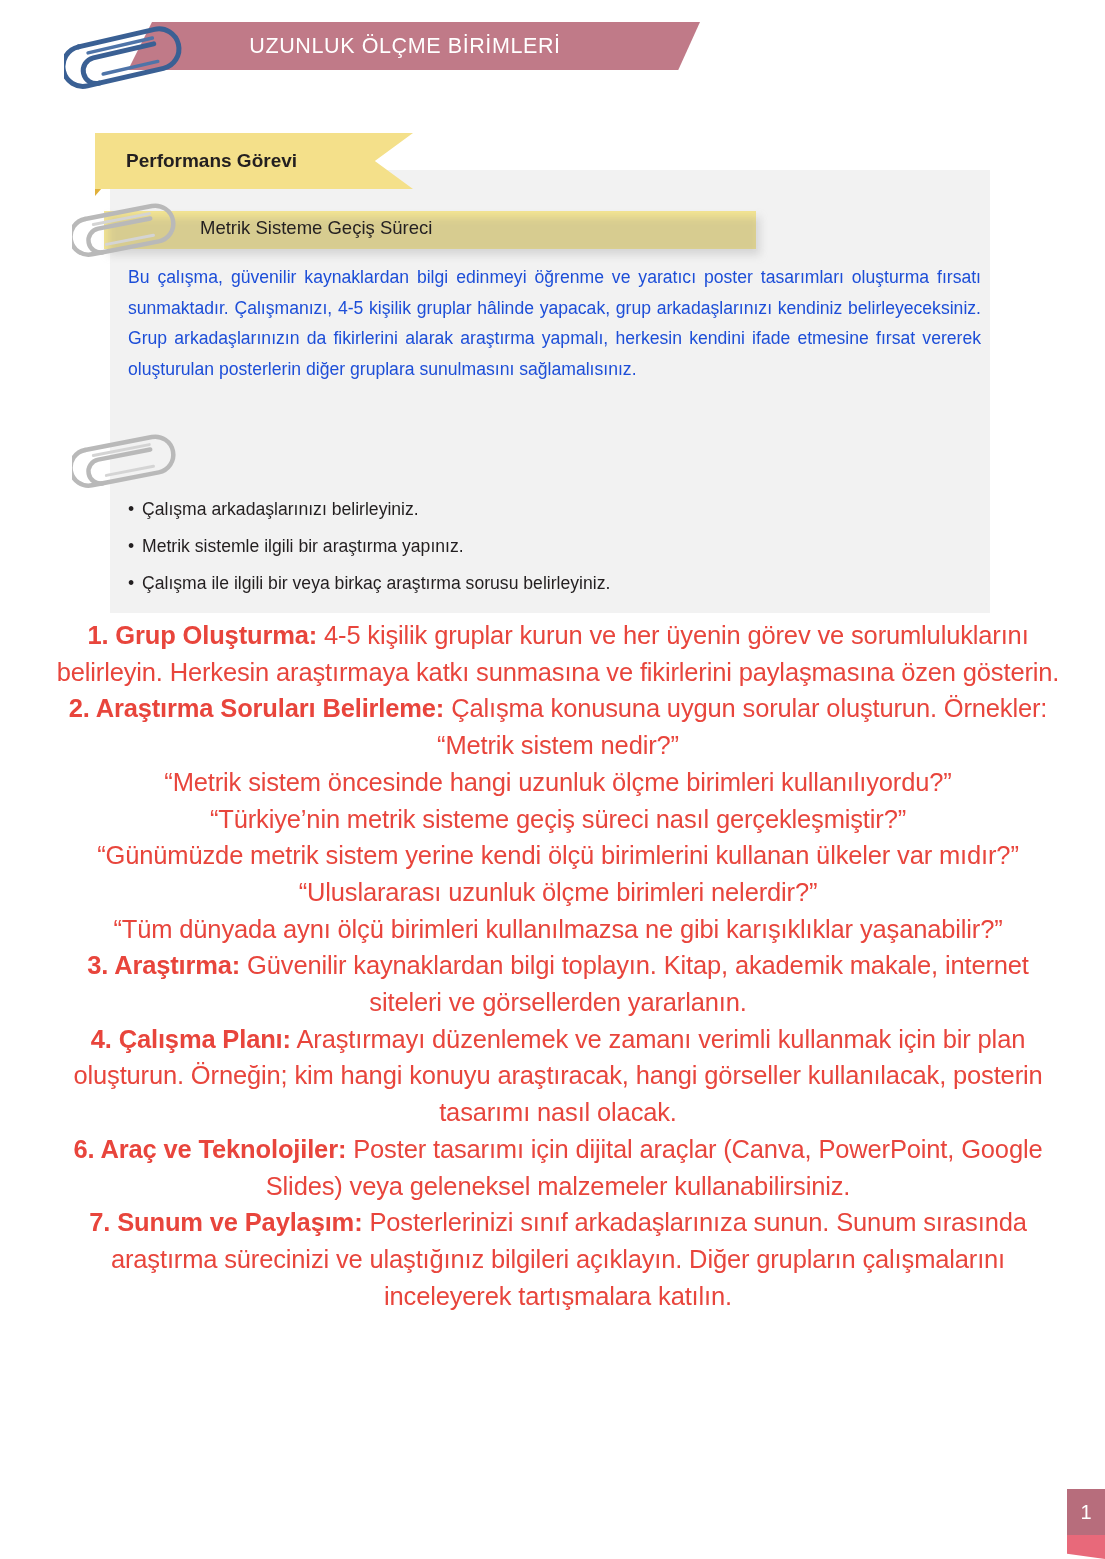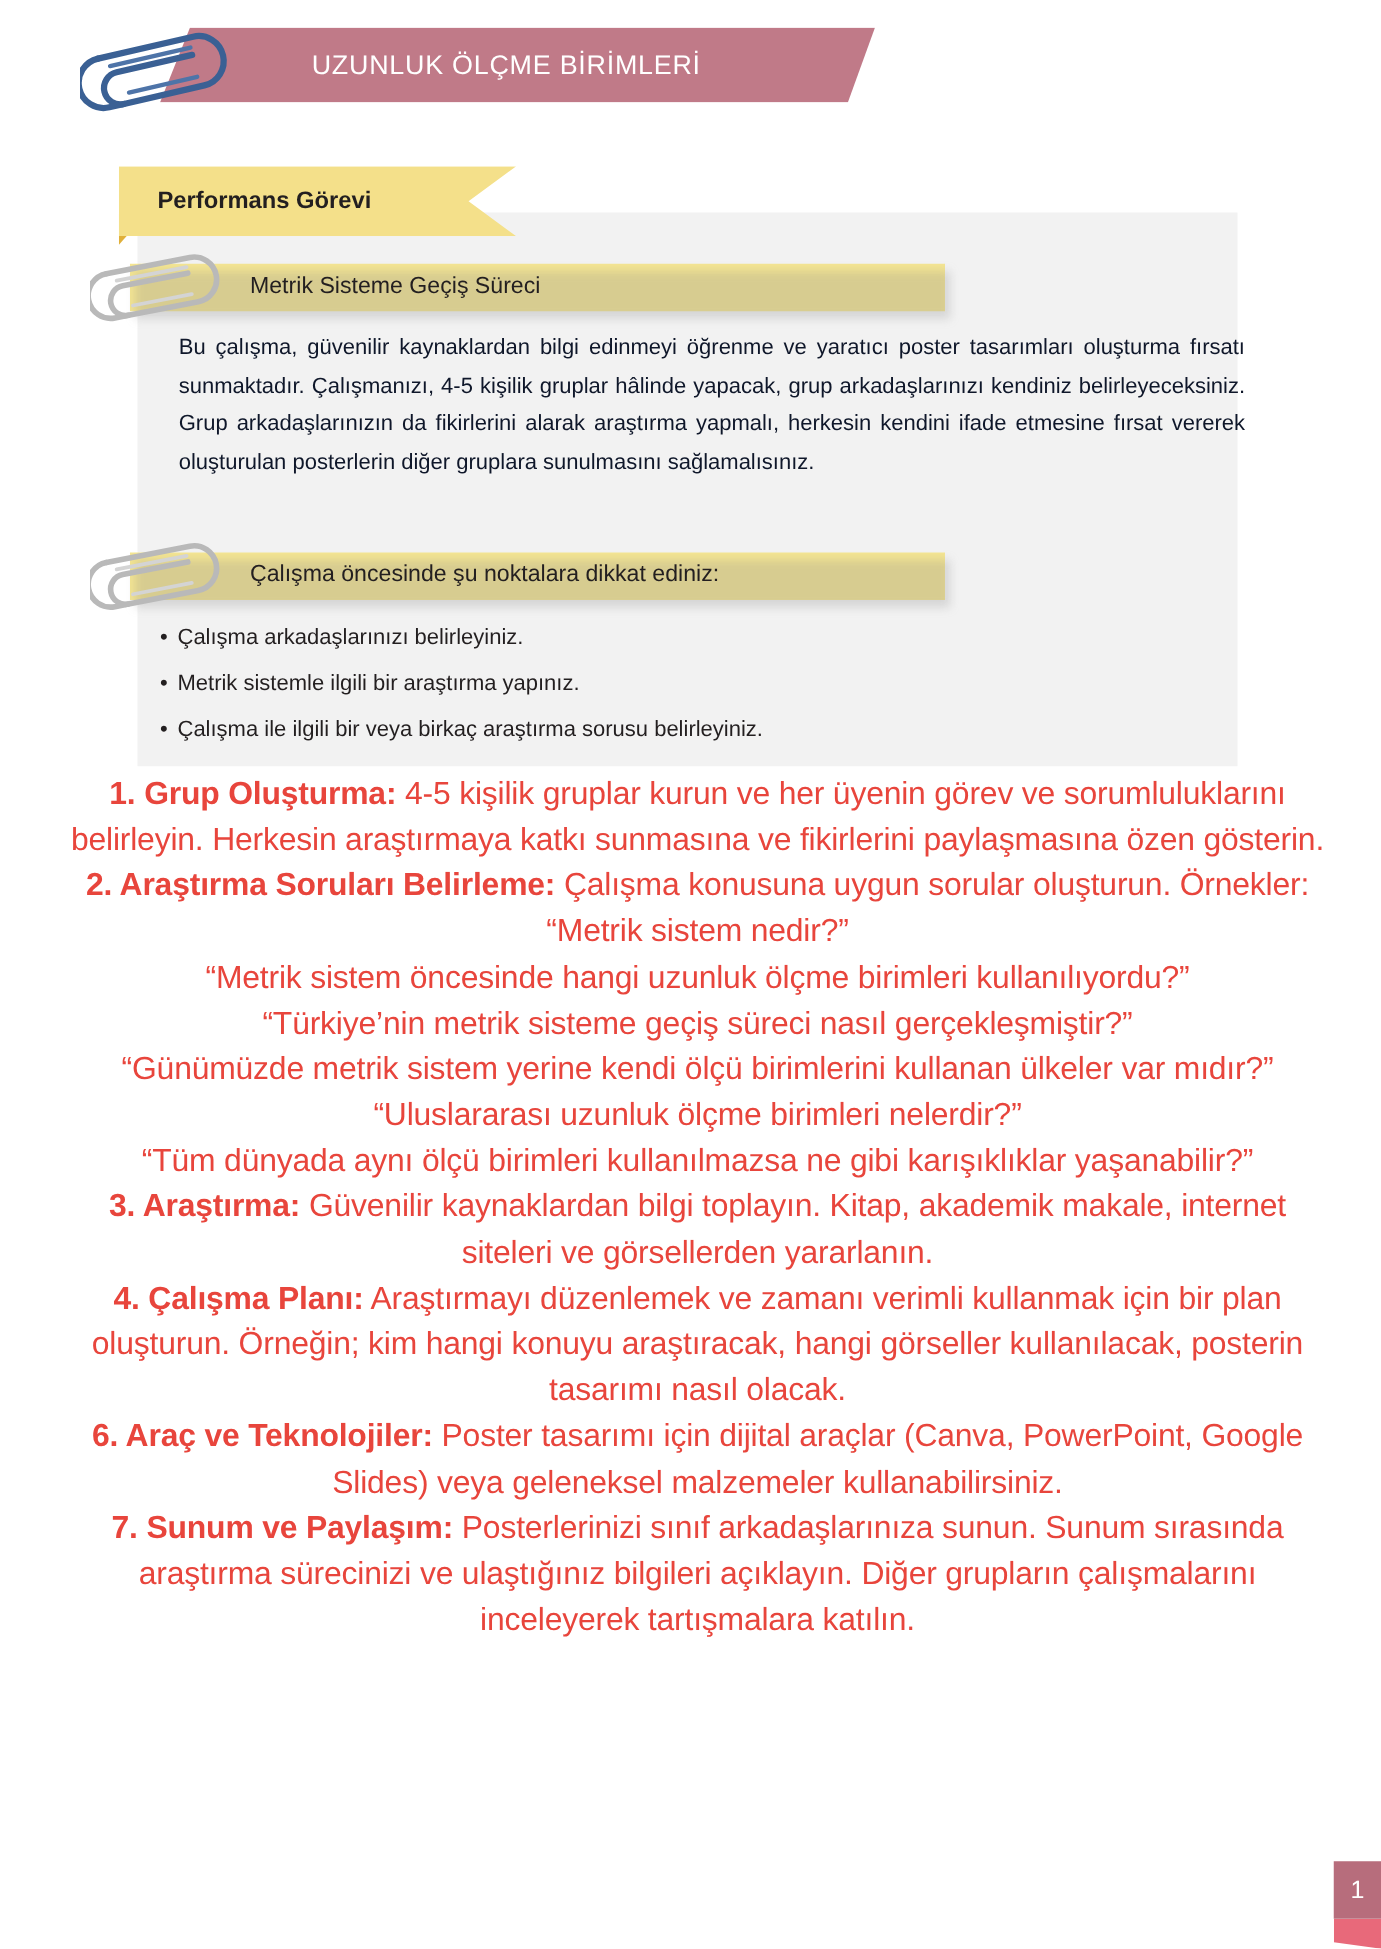--- a/index.html
+++ b/index.html
@@ -22,21 +22,21 @@
     inset: 0;
     background: #ffffff;
   }
 
   
   .header-banner {
     position: absolute;
     left: 128px;
     top: 22px;
     width: 572px;
-    height: 60px;
+    height: 48px;
   }
   .header-banner-shape {
     position: absolute;
     inset: 0;
     background: #c07a88;
     clip-path: polygon(4.2% 0%, 100% 0%, 96.2% 100%, 0% 100%);
   }
   .header-banner-shadow {
     position: absolute;
     left: 2px;
@@ -166,25 +166,24 @@
   #clip-silver-2 { left: 72px; top: 430px; }
 
   
   .intro-paragraph {
     position: absolute;
     left: 128px;
     top: 262px;
     width: 853px;
     font-size: 17.6px;
     line-height: 30.5px;
-    color: #0f172a;
+    color: #1d4ed8;
     text-align: justify;
     text-justify: inter-word;
     z-index: 4;
-    margin-left: 15px;
   }
 
   
   .bullet-list {
     position: absolute;
     left: 128px;
     top: 498px;
     width: 840px;
     z-index: 4;
   }
@@ -298,24 +297,20 @@
         <path d="M16 12 L84 12 A18 18 0 0 1 84 48 L27 48 A12 12 0 0 1 27 24 L80 24" fill="none" stroke="#b9b9b9" stroke-width="4.5" stroke-linecap="round"></path>
         <path d="M16 12 A18 18 0 0 0 16 48 L27 48" fill="none" stroke="#b9b9b9" stroke-width="4.5" stroke-linecap="round"></path>
         <path d="M23 19 L80 19" fill="none" stroke="#d4d4d4" stroke-width="3" stroke-linecap="round"></path>
         <path d="M32 41 L80 41" fill="none" stroke="#d4d4d4" stroke-width="3" stroke-linecap="round"></path>
       </g>
     </svg>
   </div>
 
   <div class="intro-paragraph">Bu çalışma, güvenilir kaynaklardan bilgi edinmeyi öğrenme ve yaratıcı poster tasarımları oluşturma fırsatı sunmaktadır. Çalışmanızı, 4-5 kişilik gruplar hâlinde yapacak, grup arkadaşlarınızı kendiniz belirleyeceksiniz. Grup arkadaşlarınızın da fikirlerini alarak araştırma yapmalı, herkesin kendini ifade etmesine fırsat vererek oluşturulan posterlerin diğer gruplara sunulmasını sağlamalısınız.</div>
 
-  <div class="ybar" id="ybar-2">
-    <div class="ybar-shadow"></div>
-    <div class="ybar-label">Çalışma öncesinde şu noktalara dikkat ediniz:</div>
-  </div>
   <div class="clip-silver" id="clip-silver-2">
     <svg width="112" height="62" viewBox="0 0 112 62" xmlns="http://www.w3.org/2000/svg">
       <g transform="rotate(-11 56 31)">
         <path d="M16 12 L84 12 A18 18 0 0 1 84 48 L27 48 A12 12 0 0 1 27 24 L80 24" fill="none" stroke="#b9b9b9" stroke-width="4.5" stroke-linecap="round"></path>
         <path d="M16 12 A18 18 0 0 0 16 48 L27 48" fill="none" stroke="#b9b9b9" stroke-width="4.5" stroke-linecap="round"></path>
         <path d="M23 19 L80 19" fill="none" stroke="#d4d4d4" stroke-width="3" stroke-linecap="round"></path>
         <path d="M32 41 L80 41" fill="none" stroke="#d4d4d4" stroke-width="3" stroke-linecap="round"></path>
       </g>
     </svg>
   </div>

